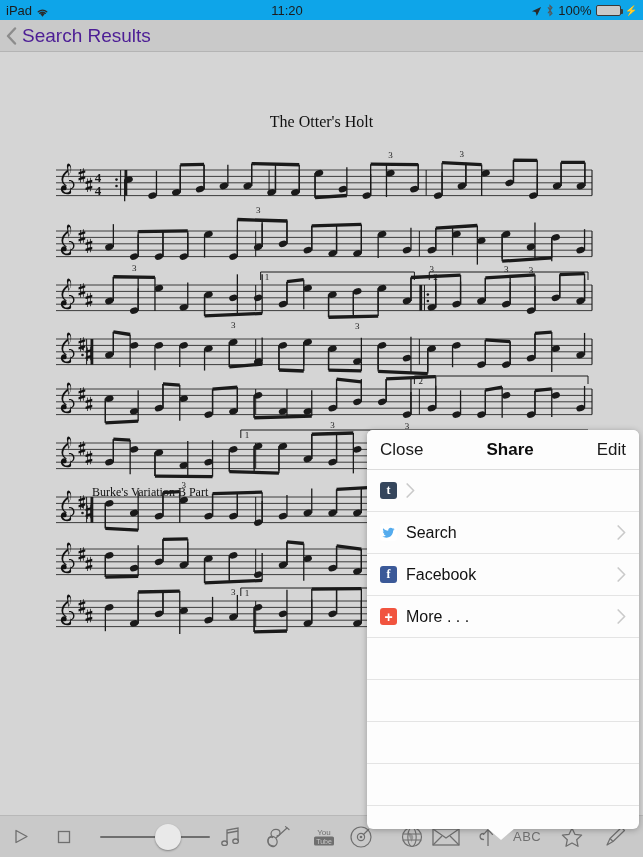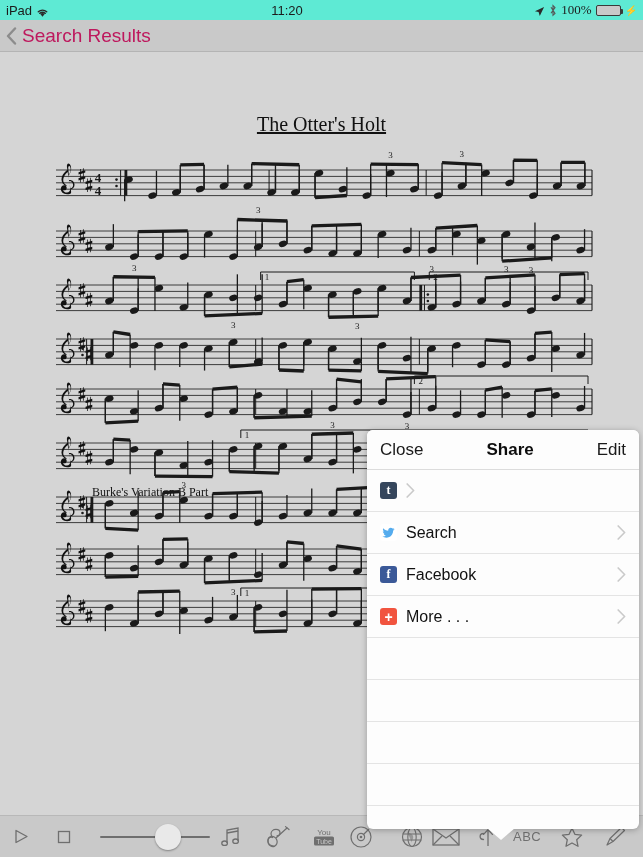--- a/index.html
+++ b/index.html
@@ -7,27 +7,27 @@
     width: 643px; height: 857px;
     font-family: "Liberation Sans", sans-serif;
     background: #d5d5d5;
     overflow: hidden;
   }
   #app { position: relative; width: 643px; height: 857px; background: #d5d5d5; }
 
   
   .statusbar {
     position: absolute; top: 0; left: 0; width: 643px; height: 20px;
-    background: #5eead4;
+    background: #0ea5e9;
     display: flex; align-items: center;
     font-size: 13px; color: #1c1c1c;
   }
   .sb-left { position: absolute; left: 6px; display: flex; align-items: center; gap: 4px; }
   .sb-center { position: absolute; left: 0; width: 574px; text-align: center; font-size: 13px; }
-  .sb-right { position: absolute; right: 5px; display: flex; align-items: center; gap: 4px; font-family: Liberation Serif, serif; }
+  .sb-right { position: absolute; right: 5px; display: flex; align-items: center; gap: 4px; }
   .wifi-ico { display: inline-block; width: 13px; height: 11px; position: relative; top: 1px; }
   .bt-ico { display: inline-block; width: 8px; height: 13px; }
   .loc-ico { display: inline-block; width: 11px; height: 11px; }
   .batt {
     width: 25px; height: 11px; border: 1px solid #3a3a3a; border-radius: 2px;
     position: relative; padding: 1px; background: #c9c9c9;
   }
   .batt-fill { width: 100%; height: 100%; background: #3ad83a; border-radius: 1px; }
   .batt-cap {
     position: absolute; right: -3px; top: 3px; width: 2px; height: 5px;
@@ -37,34 +37,34 @@
 
   
   .navbar {
     position: absolute; top: 20px; left: 0; width: 643px; height: 32px;
     background: #c9c9c9;
     border-bottom: 1px solid #b4b4b4;
     display: flex; align-items: center;
   }
   .back-btn {
     display: flex; align-items: center; gap: 5px;
-    margin-left: 6px; color: #be185d; font-size: 19px; cursor: pointer;
+    margin-left: 6px; color: #4c1d95; font-size: 19px; cursor: pointer;
   }
   .chev-left {
     width: 11px; height: 18px;
   }
 
   
   .score {
     position: absolute; top: 53px; left: 0; width: 643px; height: 762px;
     background: #d5d5d5; overflow: hidden;
   }
   .score-title {
     position: absolute; top: 60px; width: 643px; text-align: center;
-    font-family: "Liberation Serif", serif; font-size: 20px; color: #111; text-decoration: underline;
+    font-family: "Liberation Serif", serif; font-size: 16px; color: #111;
   }
   .annot {
     position: absolute;
     font-family: "Liberation Serif", serif; font-size: 12px; color: #111;
   }
   svg.musicsvg { position: absolute; top: 0; left: 0; }
 
   
   .toolbar {
     position: absolute; bottom: 0; left: 0; width: 643px; height: 42px;

